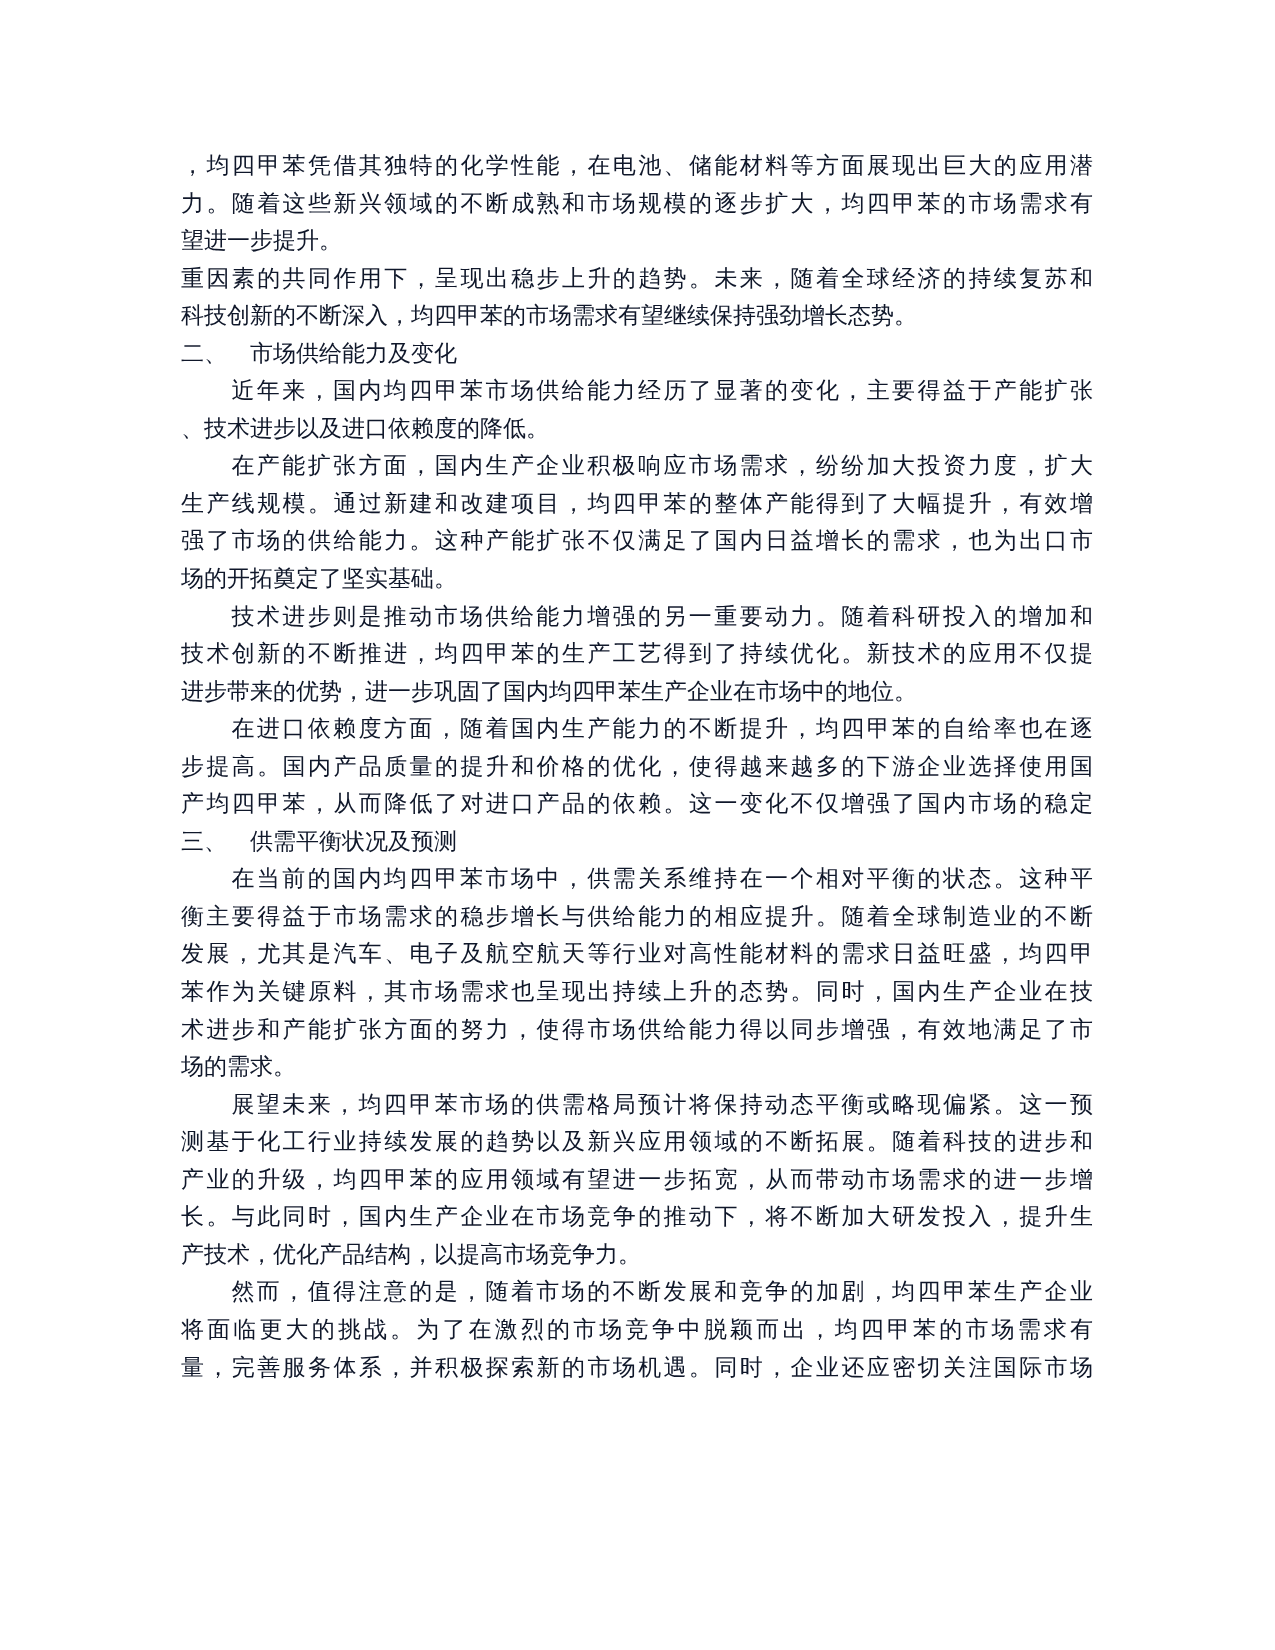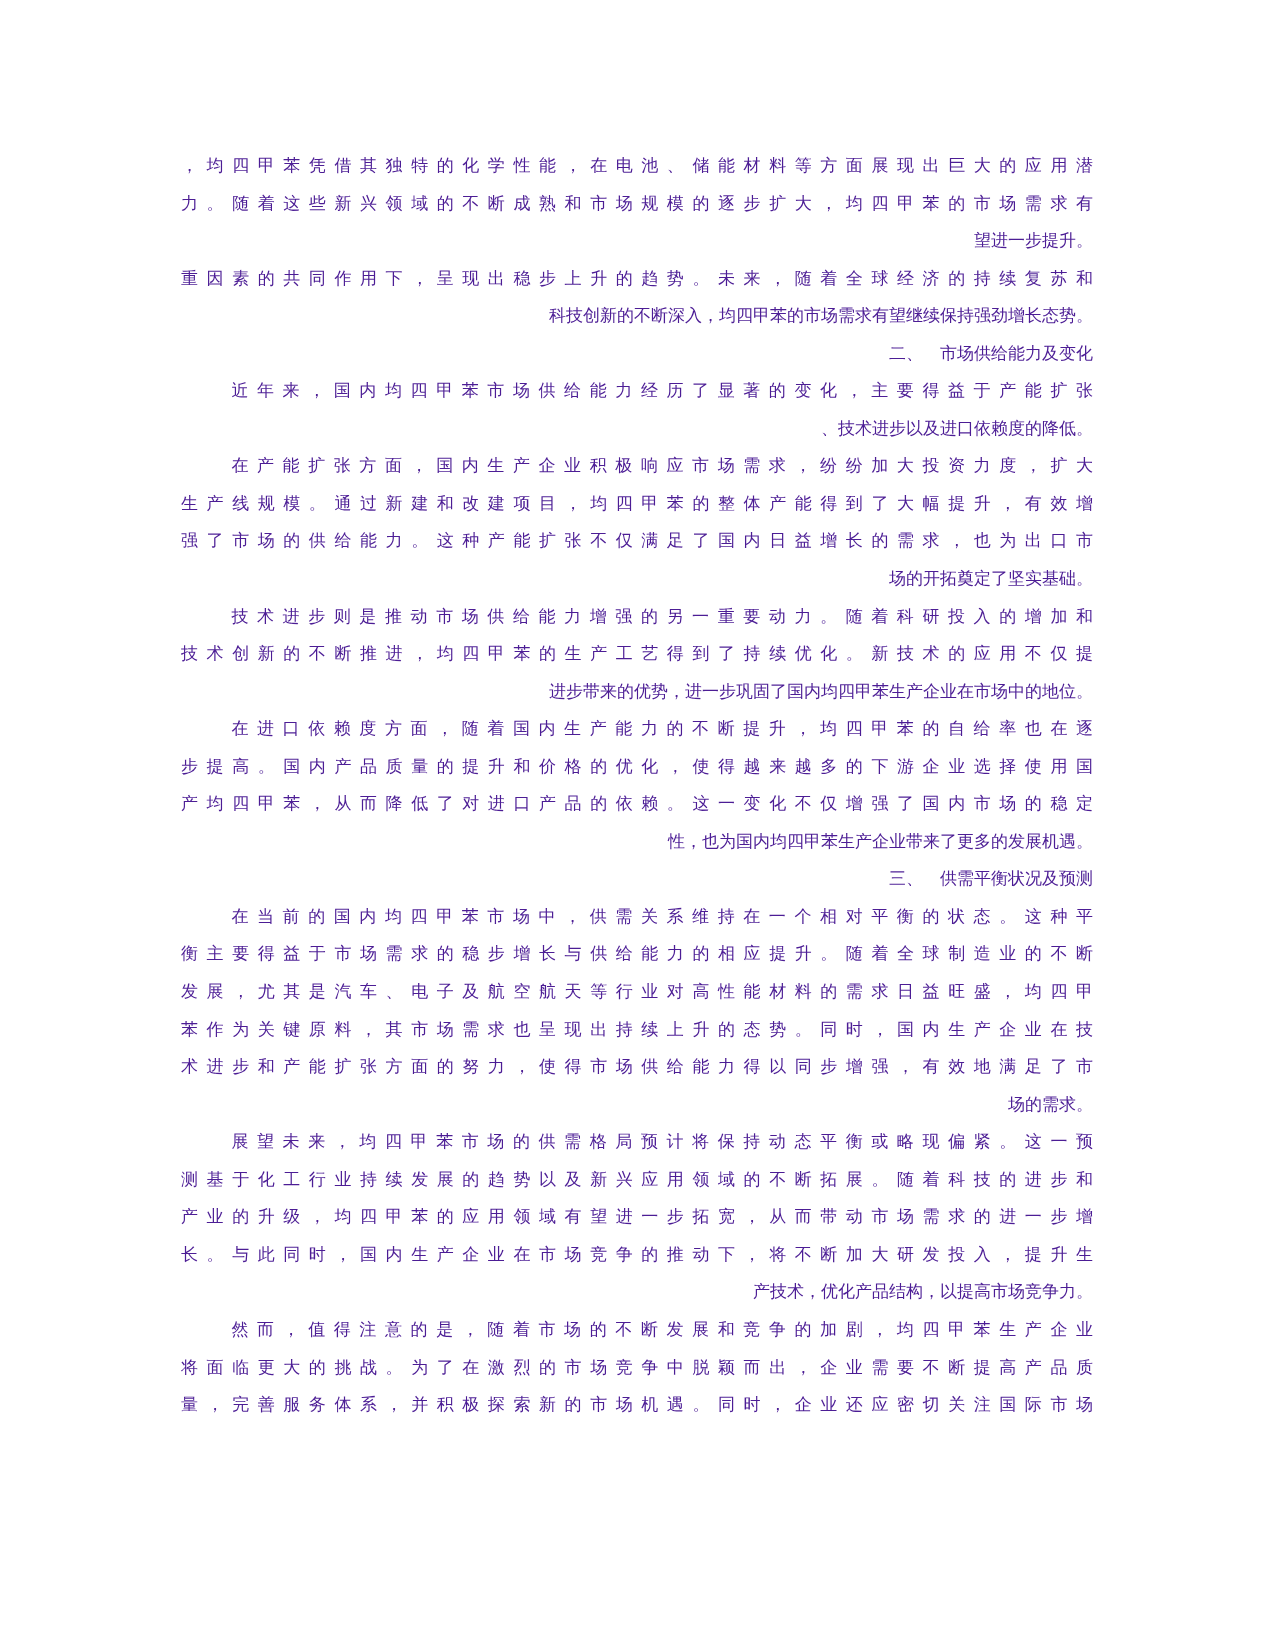--- a/index.html
+++ b/index.html
@@ -13,29 +13,29 @@
     width: 1275px;
     height: 1650px;
     background: #ffffff;
     overflow: hidden;
   }
   .text-block {
     position: absolute;
     left: 181px;
     top: 147px;
     width: 912px;
-    color: #4c1d95;
+    color: #0f172a;
     font-family: "Liberation Serif", "DejaVu Serif", serif;
-    font-size: 17px;
+    font-size: 23px;
     line-height: 37.55px;
     font-weight: 400;
   }
   .line {
     height: 37.55px;
-    text-align: right;
+    text-align: left;
     overflow: visible;
   }
   .line.full {
     text-align: justify;
     text-align-last: justify;
   }
   .line.indent {
     text-indent: 50.4px;
   }
 </style>
@@ -55,30 +55,29 @@
       <div class="line full indent">在产能扩张方面，国内生产企业积极响应市场需求，纷纷加大投资力度，扩大</div>
       <div class="line full">生产线规模。通过新建和改建项目，均四甲苯的整体产能得到了大幅提升，有效增</div>
       <div class="line full">强了市场的供给能力。这种产能扩张不仅满足了国内日益增长的需求，也为出口市</div>
       <div class="line">场的开拓奠定了坚实基础。</div>
       <div class="line full indent">技术进步则是推动市场供给能力增强的另一重要动力。随着科研投入的增加和</div>
       <div class="line full">技术创新的不断推进，均四甲苯的生产工艺得到了持续优化。新技术的应用不仅提</div>
       <div class="line">进步带来的优势，进一步巩固了国内均四甲苯生产企业在市场中的地位。</div>
       <div class="line full indent">在进口依赖度方面，随着国内生产能力的不断提升，均四甲苯的自给率也在逐</div>
       <div class="line full">步提高。国内产品质量的提升和价格的优化，使得越来越多的下游企业选择使用国</div>
       <div class="line full">产均四甲苯，从而降低了对进口产品的依赖。这一变化不仅增强了国内市场的稳定</div>
-      <div class="line">性，也为国内均四甲苯生产企业带来了更多的发展机遇。</div>
       <div class="line">三、　供需平衡状况及预测</div>
       <div class="line full indent">在当前的国内均四甲苯市场中，供需关系维持在一个相对平衡的状态。这种平</div>
       <div class="line full">衡主要得益于市场需求的稳步增长与供给能力的相应提升。随着全球制造业的不断</div>
       <div class="line full">发展，尤其是汽车、电子及航空航天等行业对高性能材料的需求日益旺盛，均四甲</div>
       <div class="line full">苯作为关键原料，其市场需求也呈现出持续上升的态势。同时，国内生产企业在技</div>
       <div class="line full">术进步和产能扩张方面的努力，使得市场供给能力得以同步增强，有效地满足了市</div>
       <div class="line">场的需求。</div>
       <div class="line full indent">展望未来，均四甲苯市场的供需格局预计将保持动态平衡或略现偏紧。这一预</div>
       <div class="line full">测基于化工行业持续发展的趋势以及新兴应用领域的不断拓展。随着科技的进步和</div>
       <div class="line full">产业的升级，均四甲苯的应用领域有望进一步拓宽，从而带动市场需求的进一步增</div>
       <div class="line full">长。与此同时，国内生产企业在市场竞争的推动下，将不断加大研发投入，提升生</div>
       <div class="line">产技术，优化产品结构，以提高市场竞争力。</div>
       <div class="line full indent">然而，值得注意的是，随着市场的不断发展和竞争的加剧，均四甲苯生产企业</div>
-      <div class="line full">将面临更大的挑战。为了在激烈的市场竞争中脱颖而出，企业需要不断提高产品质</div>
+      <div class="line full">将面临更大的挑战。为了在激烈的市场竞争中脱颖而出，均四甲苯的市场需求有</div>
       <div class="line full">量，完善服务体系，并积极探索新的市场机遇。同时，企业还应密切关注国际市场</div>
     </div>
 </div>
 
 </body></html>

